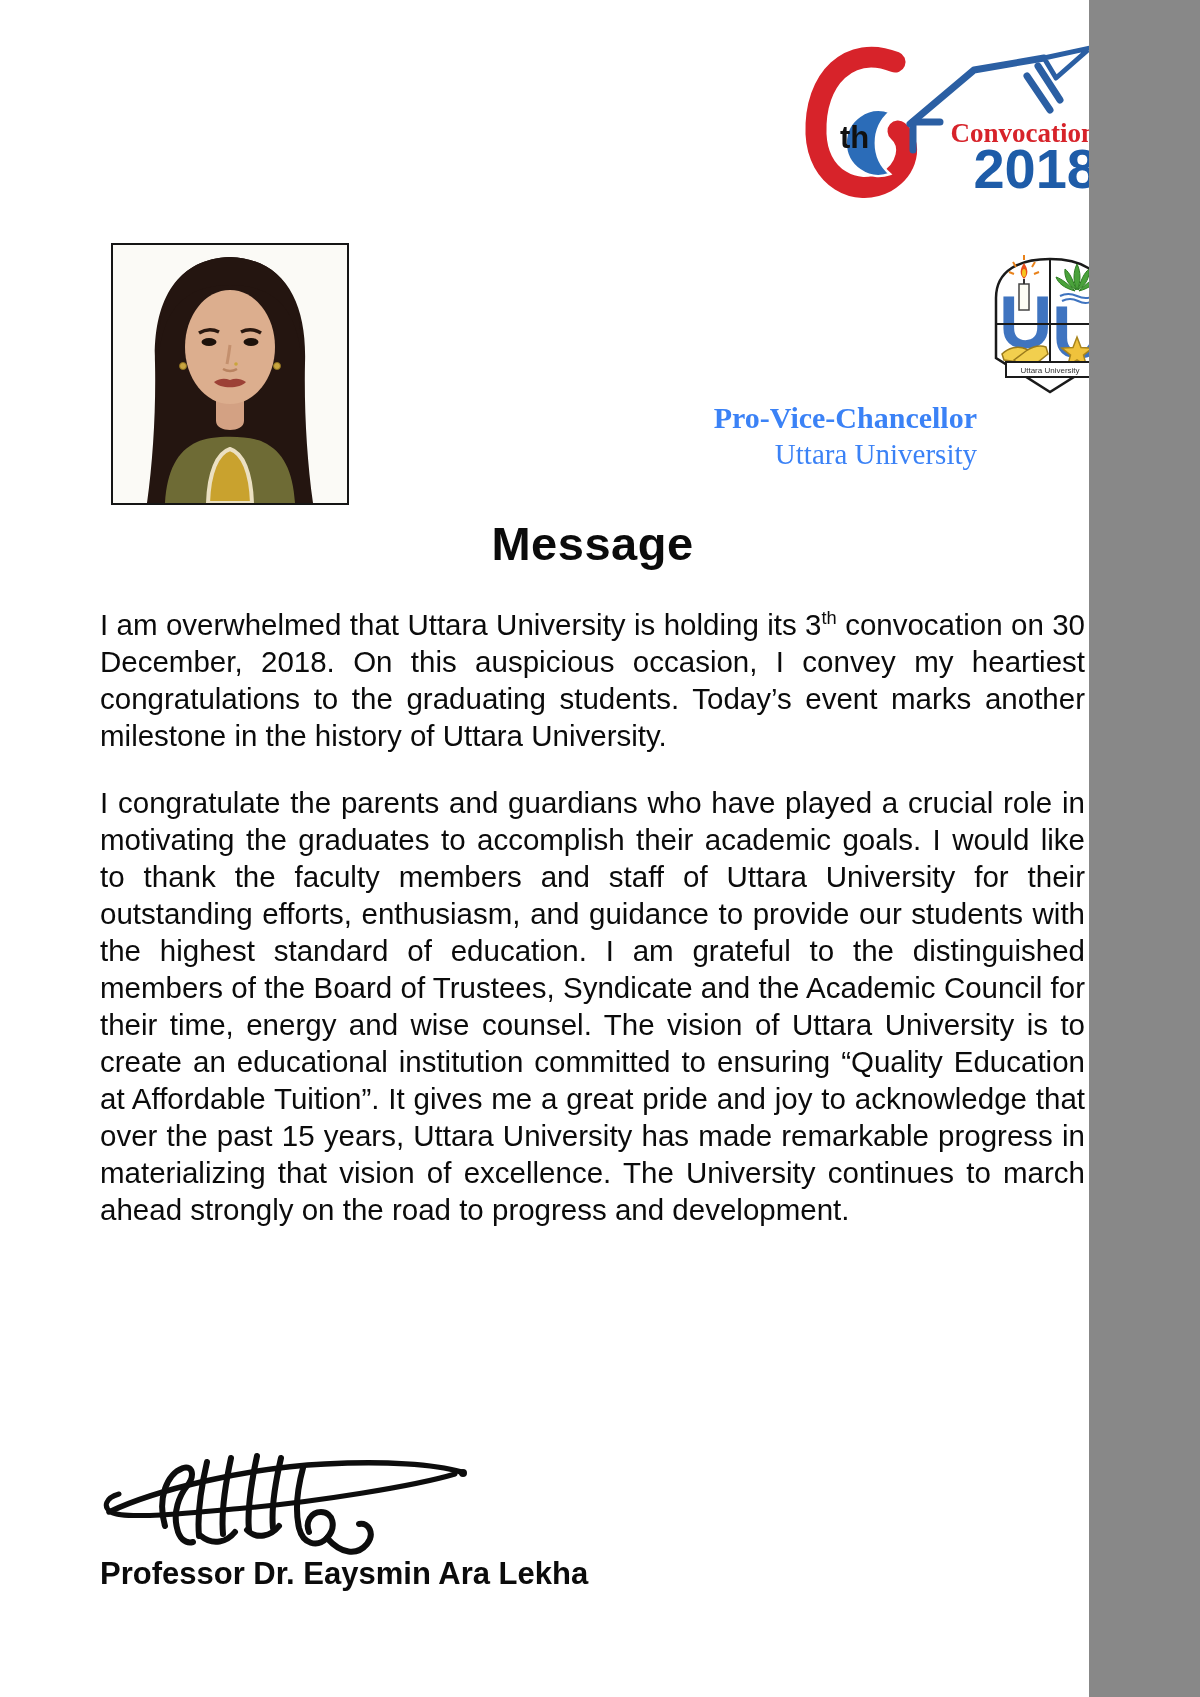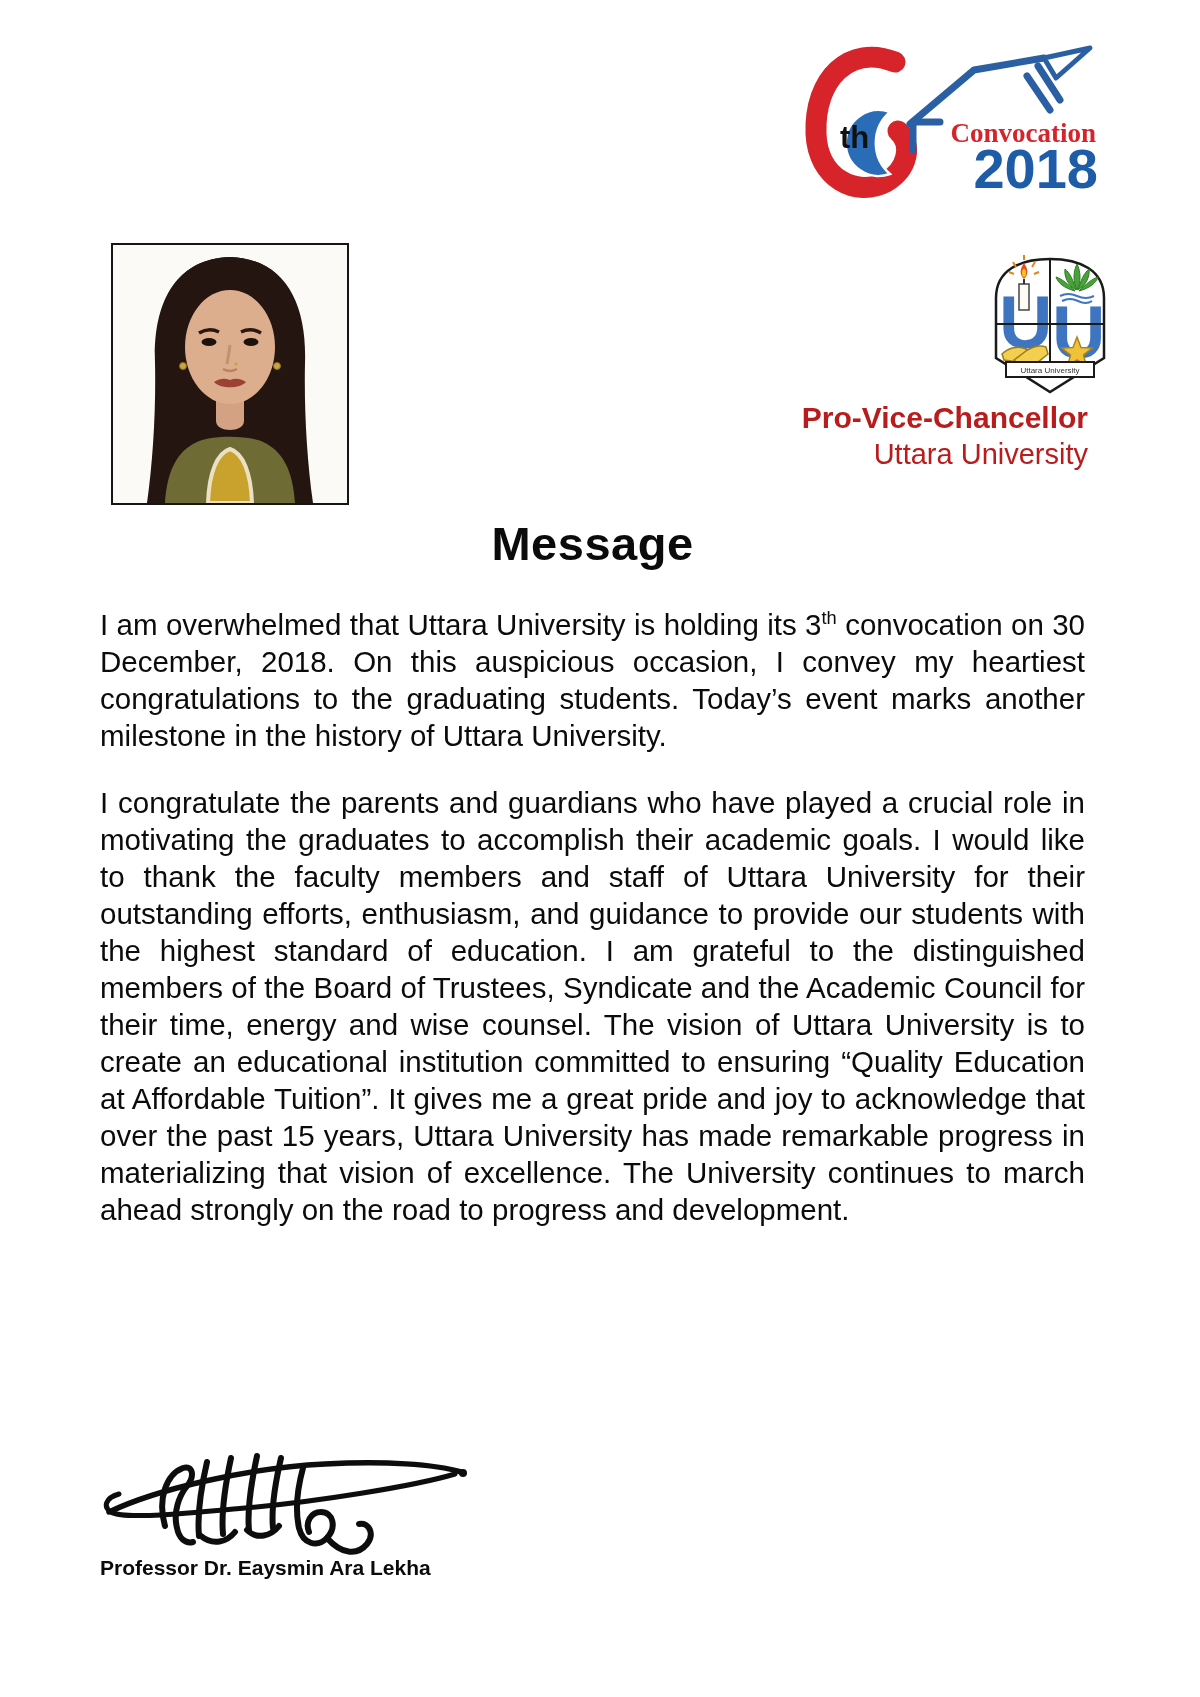--- a/index.html
+++ b/index.html
@@ -1,18 +1,18 @@
 <!DOCTYPE html>
 <html><head>
 <meta charset="utf-8">
 <style>
   html,body{margin:0;padding:0;background:#888;}
   #page{
     position:relative;
-    width:1200px;height:1697px;
+    width:1089px;height:1697px;
     background:#ffffff;
     overflow:hidden;
     font-family:"Liberation Sans", sans-serif;
     color:#111;
   }
   
   .logo{position:absolute;left:750px;top:38px;width:360px;height:170px;}
   .logo svg{display:block;width:100%;height:100%;}
   .logo text{font-family:"Liberation Sans",sans-serif;}
   .logo .conv{font-family:"Liberation Serif",serif;font-weight:bold;}
@@ -21,21 +21,21 @@
     position:absolute;left:111px;top:243px;width:234px;height:258px;
     border:2px solid #151515;background:#fbfaf6;box-sizing:content-box;
   }
   .portrait svg{display:block;width:100%;height:100%;}
   
   .crest{position:absolute;left:988px;top:250px;width:124px;height:148px;}
   .crest svg{display:block;width:100%;height:100%;}
   
   .officer{
     position:absolute;right:112px;top:400px;text-align:right;
-    font-family:Liberation Sans, sans-serif;color:#b91c1c;line-height:36px;
+    font-family:Liberation Serif, serif;color:#3b82f6;line-height:36px;
   }
   .officer .title{font-size:30px;font-weight:bold;}
   .officer .line{font-size:29px;}
   
   .heading{
     position:absolute;left:100px;top:516px;width:985px;
     text-align:center;font-size:47px;font-weight:bold;color:#0b0b0b;
     letter-spacing:0.5px;
   }
   
@@ -44,21 +44,21 @@
     font-size:29.5px;line-height:37px;color:#0b0b0b;
     text-align:justify;
   }
   .body-copy p{margin:0 0 30px 0;}
   .body-copy sup{font-size:0.62em;line-height:0;vertical-align:super;}
   
   .signature{position:absolute;left:95px;top:1428px;width:385px;height:135px;}
   .signature svg{display:block;width:100%;height:100%;}
   .signer{
     position:absolute;left:100px;top:1556px;
-    font-size:21px;font-weight:bold;color:#0b0b0b;
+    font-size:31px;font-weight:bold;color:#0b0b0b;
   }
 </style>
 </head>
 <body>
 
 <div id="page">
 
   <div class="logo">
     <svg viewBox="0 0 360 170">
 

